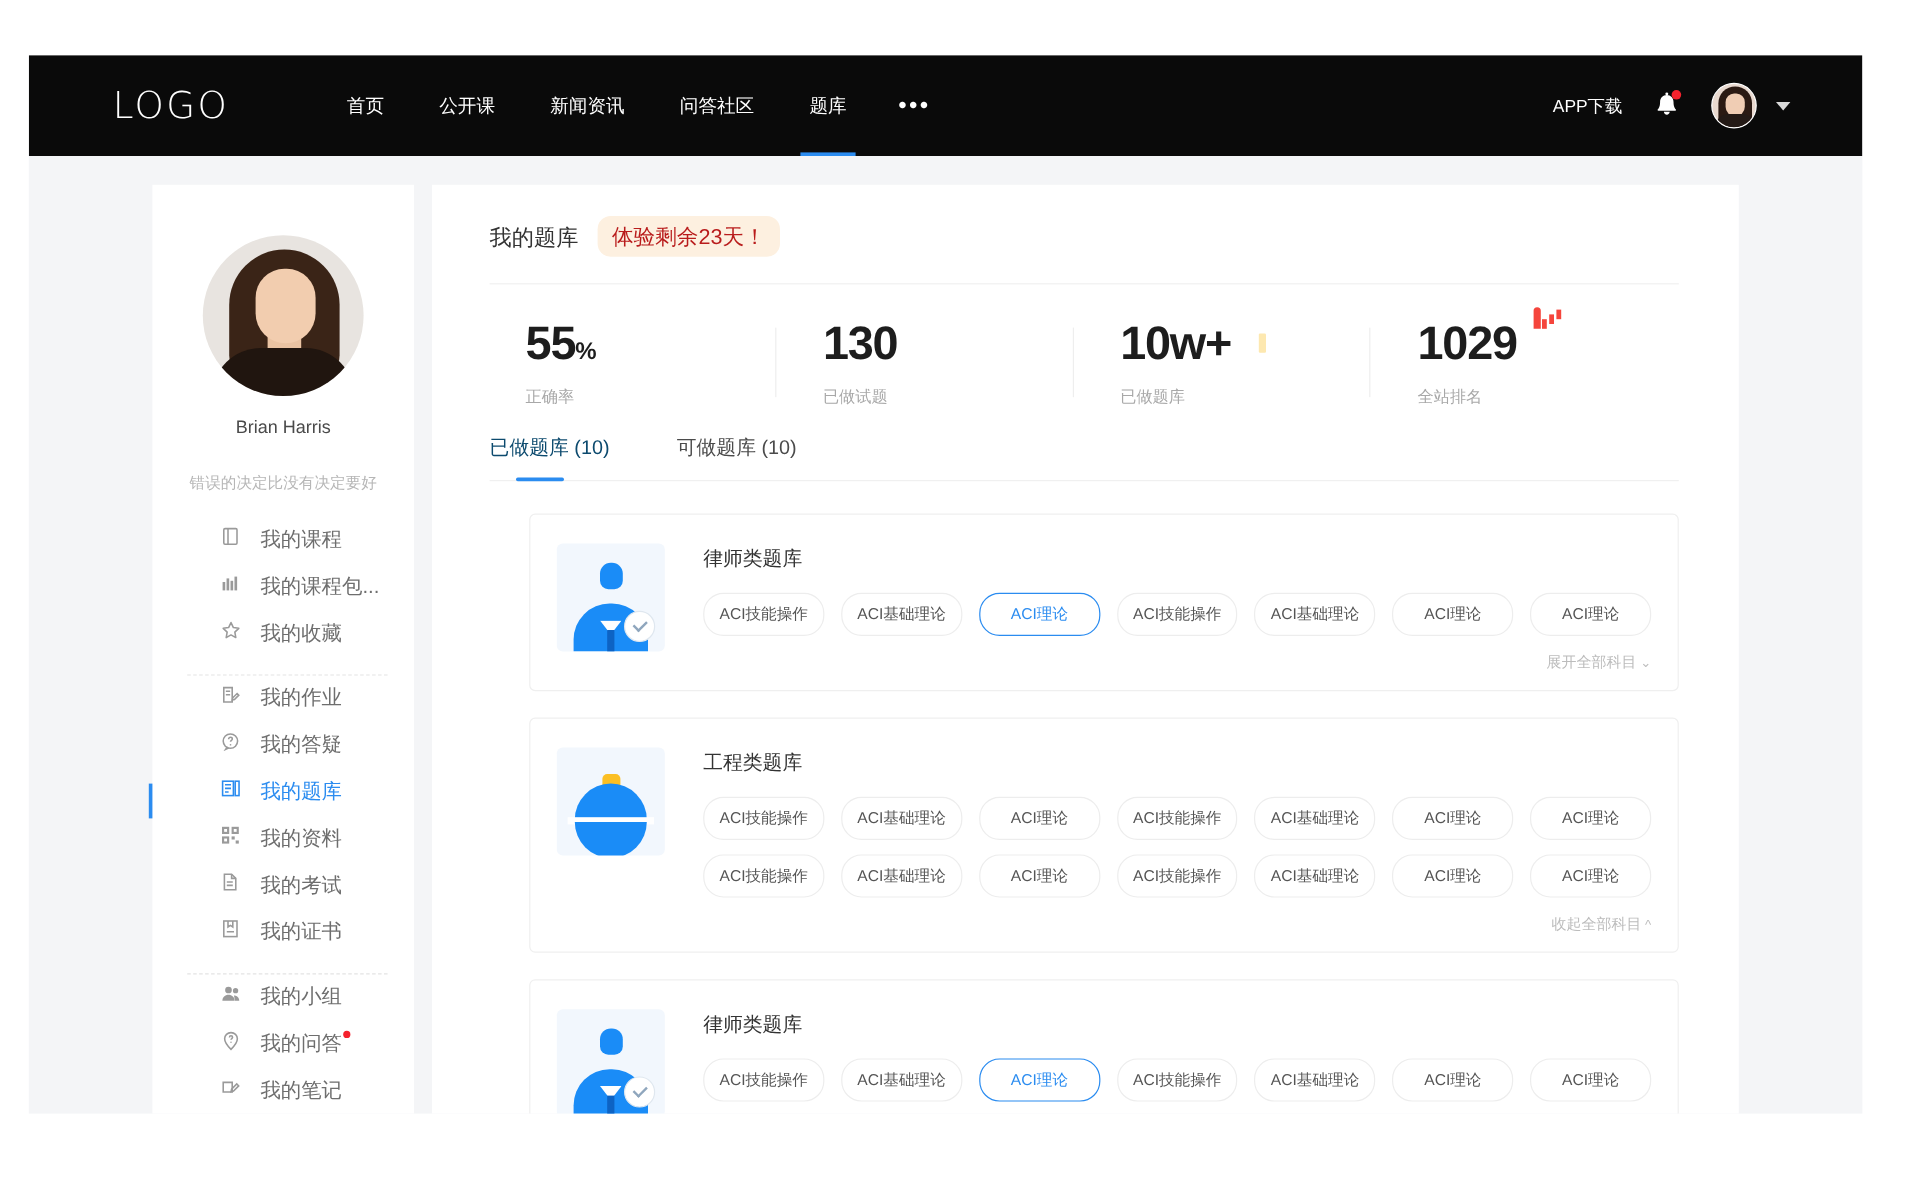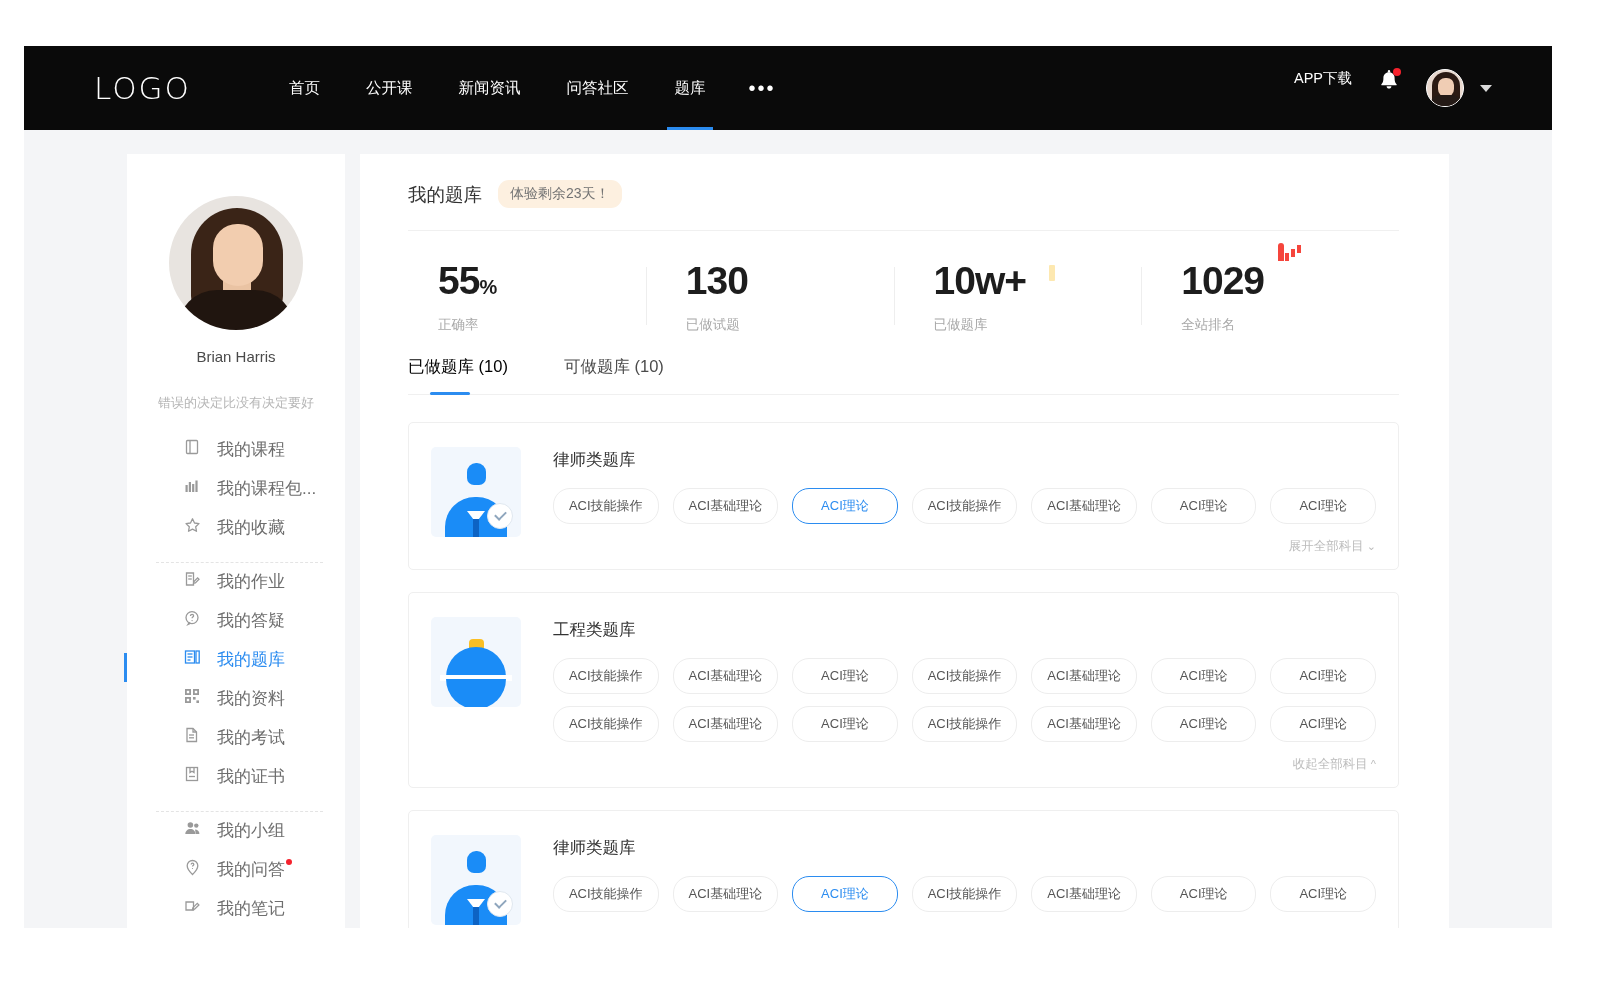--- a/index.html
+++ b/index.html
@@ -64,20 +64,21 @@
     font-size: 20px;
     letter-spacing: 2px;
     padding: 0 20px;
     line-height: 10px;
     cursor: pointer;
   }
   .nav-right {
     margin-left: auto;
     margin-right: 60px;
     display: flex;
+    align-items: center;
     gap: 26px;
   }
   .app-dl { color: #ffffff; font-size: 14.5px; cursor: pointer; white-space: nowrap; }
   .bell-wrap { position: relative; width: 22px; height: 24px; cursor: pointer; }
   .bell-dot {
     position: absolute; right: -1px; top: -1px;
     width: 8px; height: 8px; border-radius: 50%;
     background: #f5222d;
   }
   .avatar-wrap { display: flex; align-items: center; gap: 16px; cursor: pointer; }
@@ -224,22 +225,22 @@
   .main-head {
     display: flex;
     align-items: center;
     gap: 16px;
     padding-bottom: 22px;
     border-bottom: 1px solid #f0f0f0;
   }
   .main-title { font-size: 18.5px; color: #333333; }
   .trial-badge {
     background: #fdf0e0;
-    color: #737373;
-    font-size: 14px;
+    color: #b91c1c;
+    font-size: 18px;
     padding: 5px 12px;
     border-radius: 11px;
     white-space: nowrap;
   }
 
   .stats {
     display: flex;
     padding: 30px 0 22px 0;
   }
   .stat {
@@ -247,21 +248,21 @@
     position: relative;
     padding-left: 30px;
   }
   .stat + .stat::before {
     content: "";
     position: absolute;
     left: -10px; top: 6px;
     width: 1px; height: 58px;
     background: #eeeeee;
   }
-  .stat-top { display: flex; gap: 20px; }
+  .stat-top { display: flex; align-items: center; gap: 20px; }
   .stat-val {
     font-size: 39px;
     color: #1d1d1d;
     font-weight: 700;
     line-height: 1;
     letter-spacing: -1px;
   }
   .stat-val .unit { font-size: 20px; font-weight: 700; }
   .stat-label {
     margin-top: 16px;
@@ -328,31 +329,31 @@
     margin-bottom: 0;
   }
   .tab {
     position: relative;
     font-size: 16.5px;
     color: #4b4b4b;
     padding-bottom: 16px;
     cursor: pointer;
     white-space: nowrap;
   }
-  .tab.active { color: #000000; }
+  .tab.active { color: #0c4a6e; }
   .tab.active::after {
     content: "";
     position: absolute;
     left: 22px; bottom: -1px;
     width: 40px; height: 3px;
     background: #2b8cf0;
     border-radius: 2px;
   }
 
-  .cards { padding-top: 27px; }
+  .cards { padding-top: 27px; margin-left: 33px; }
   .qcard {
     border: 1px solid #efefef;
     border-radius: 5px;
     padding: 24px 22px 14px 22px;
     margin-bottom: 22px;
     display: flex;
   }
   .qcard-icon {
     width: 90px; height: 90px;
     border-radius: 5px;

